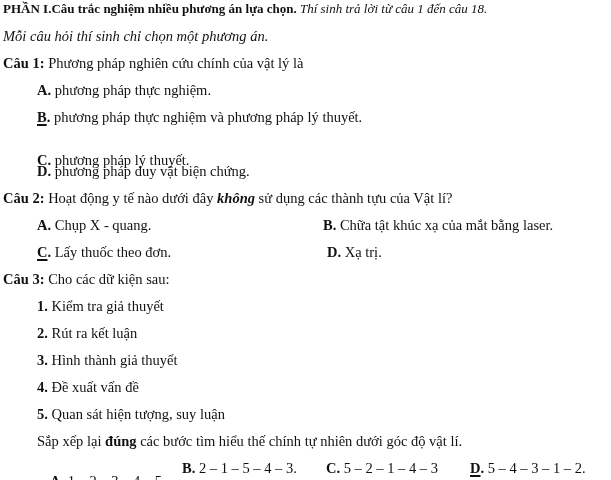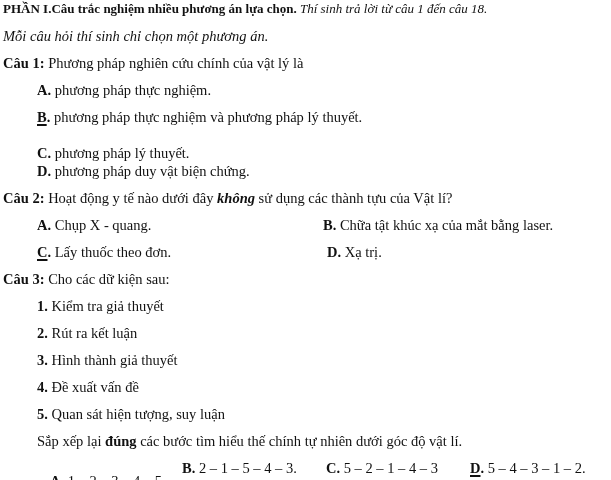--- a/index.html
+++ b/index.html
@@ -29,21 +29,21 @@
   <span>Phương pháp nghiên cứu chính của vật lý là</span>
 </div>
 <div class="line" style="left:37px; top:82px;">
   <span class="b">A.</span>
   <span>phương pháp thực nghiệm.</span>
 </div>
 <div class="line" style="left:37px; top:109px;">
   <span class="b u">B</span><span class="b">.</span>
   <span>phương pháp thực nghiệm và phương pháp lý thuyết.</span>
 </div>
-<div class="line" style="left:37px; top:145px;text-align:right;">
+<div class="line" style="left:37px; top:152px;text-align:right;">
   <span class="b">C.</span>
   <span>phương pháp lý thuyết.</span>
 </div>
 <div class="line" style="left:37px; top:163px;">
   <span class="b">D.</span>
   <span>phương pháp duy vật biện chứng.</span>
 </div>
 
 <div class="line" style="left:3px; top:190px;">
   <span class="b">Câu 2:</span>

